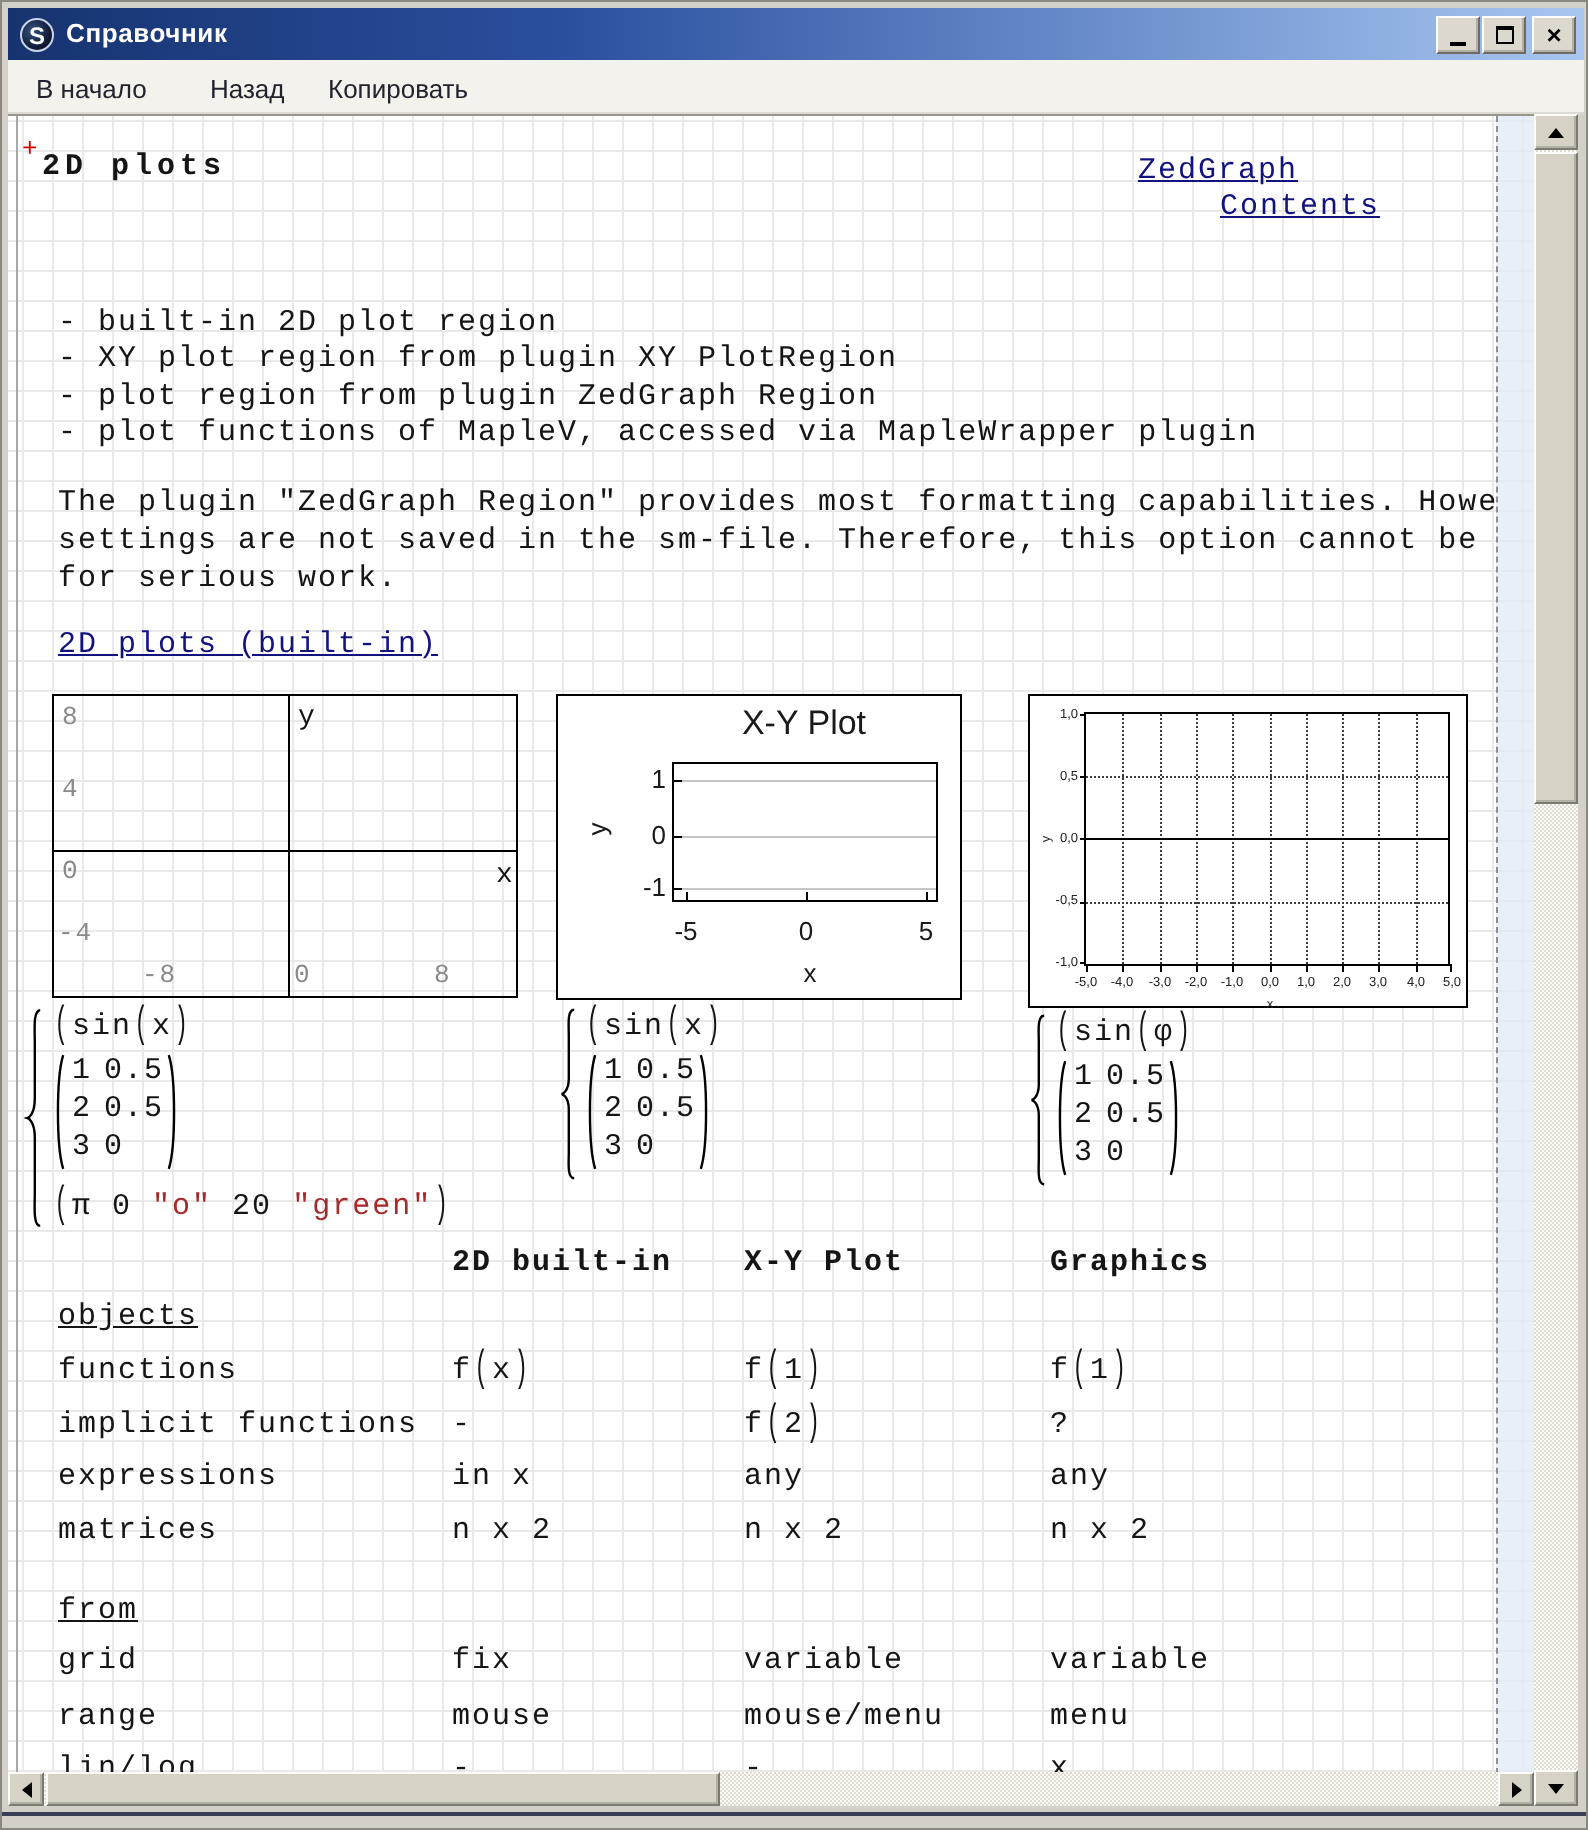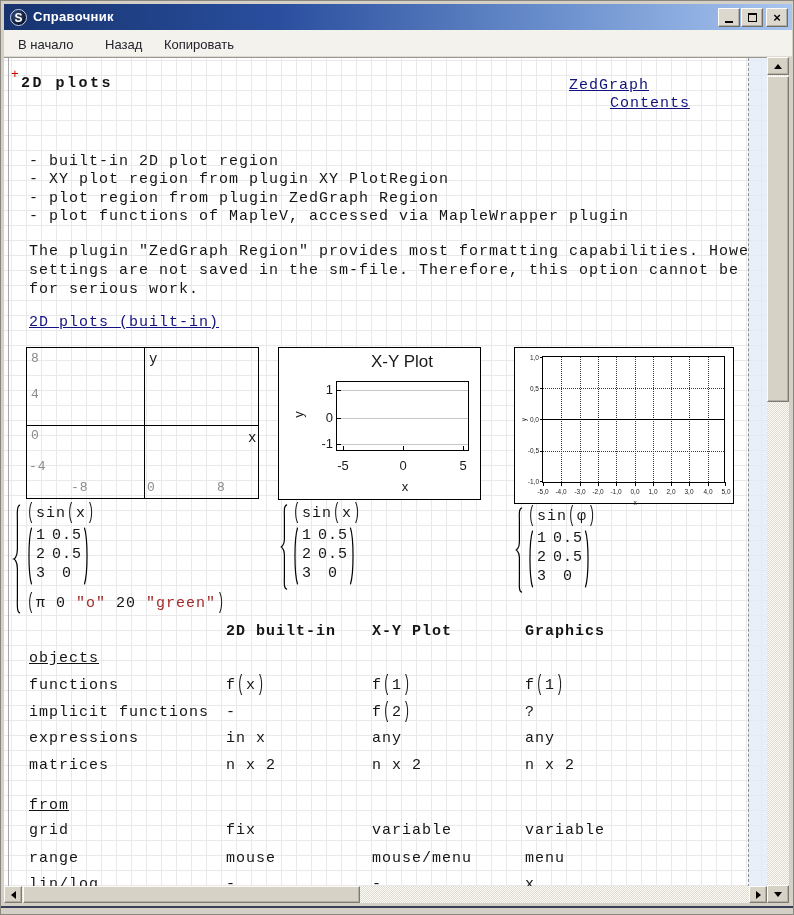--- a/index.html
+++ b/index.html
@@ -55,21 +55,21 @@
   .dotv{position:absolute;width:0;border-left:1px dotted #3c3c3c;}
   .doth{position:absolute;height:0;border-top:1px dotted #3c3c3c;}
   .tick{position:absolute;background:#000;}
   .sansl{font-family:"Liberation Sans",sans-serif;color:#1a1a1a;}
   .zlab{font-family:"Liberation Sans",sans-serif;font-size:6.5px;color:#222;letter-spacing:0;}
 
   
   .svgstretch{position:absolute;width:100%;height:100%;}
   .svgstretch path{stroke:#000;stroke-width:1.2;fill:none;vector-effect:non-scaling-stroke;}
   .mrow span.mc1{display:inline-block;width:11px;text-align:right;}
-  .mrow span.mc2{display:inline-block;width:30px;text-align:center;margin-left:6px;}
+  .mrow span.mc2{display:inline-block;width:30px;margin-left:6px;}
 
   .scroll{position:absolute;background:#fbfaf4;
     background-image:linear-gradient(45deg,#dedbd2 25%,transparent 25%,transparent 75%,#dedbd2 75%),
       linear-gradient(45deg,#dedbd2 25%,transparent 25%,transparent 75%,#dedbd2 75%);
     background-size:2px 2px;background-position:0 0,1px 1px;}
   .sbtn,.sthumb{position:absolute;background:#d6d2c6;
     border-top:1px solid #fdfcf9;border-left:1px solid #fdfcf9;
     border-right:1px solid #7e7a70;border-bottom:1px solid #7e7a70;
     box-shadow:inset -1px -1px 0 #b2afa5;display:flex;align-items:center;justify-content:center;}
   .tri{width:0;height:0;border:4px solid transparent;}

